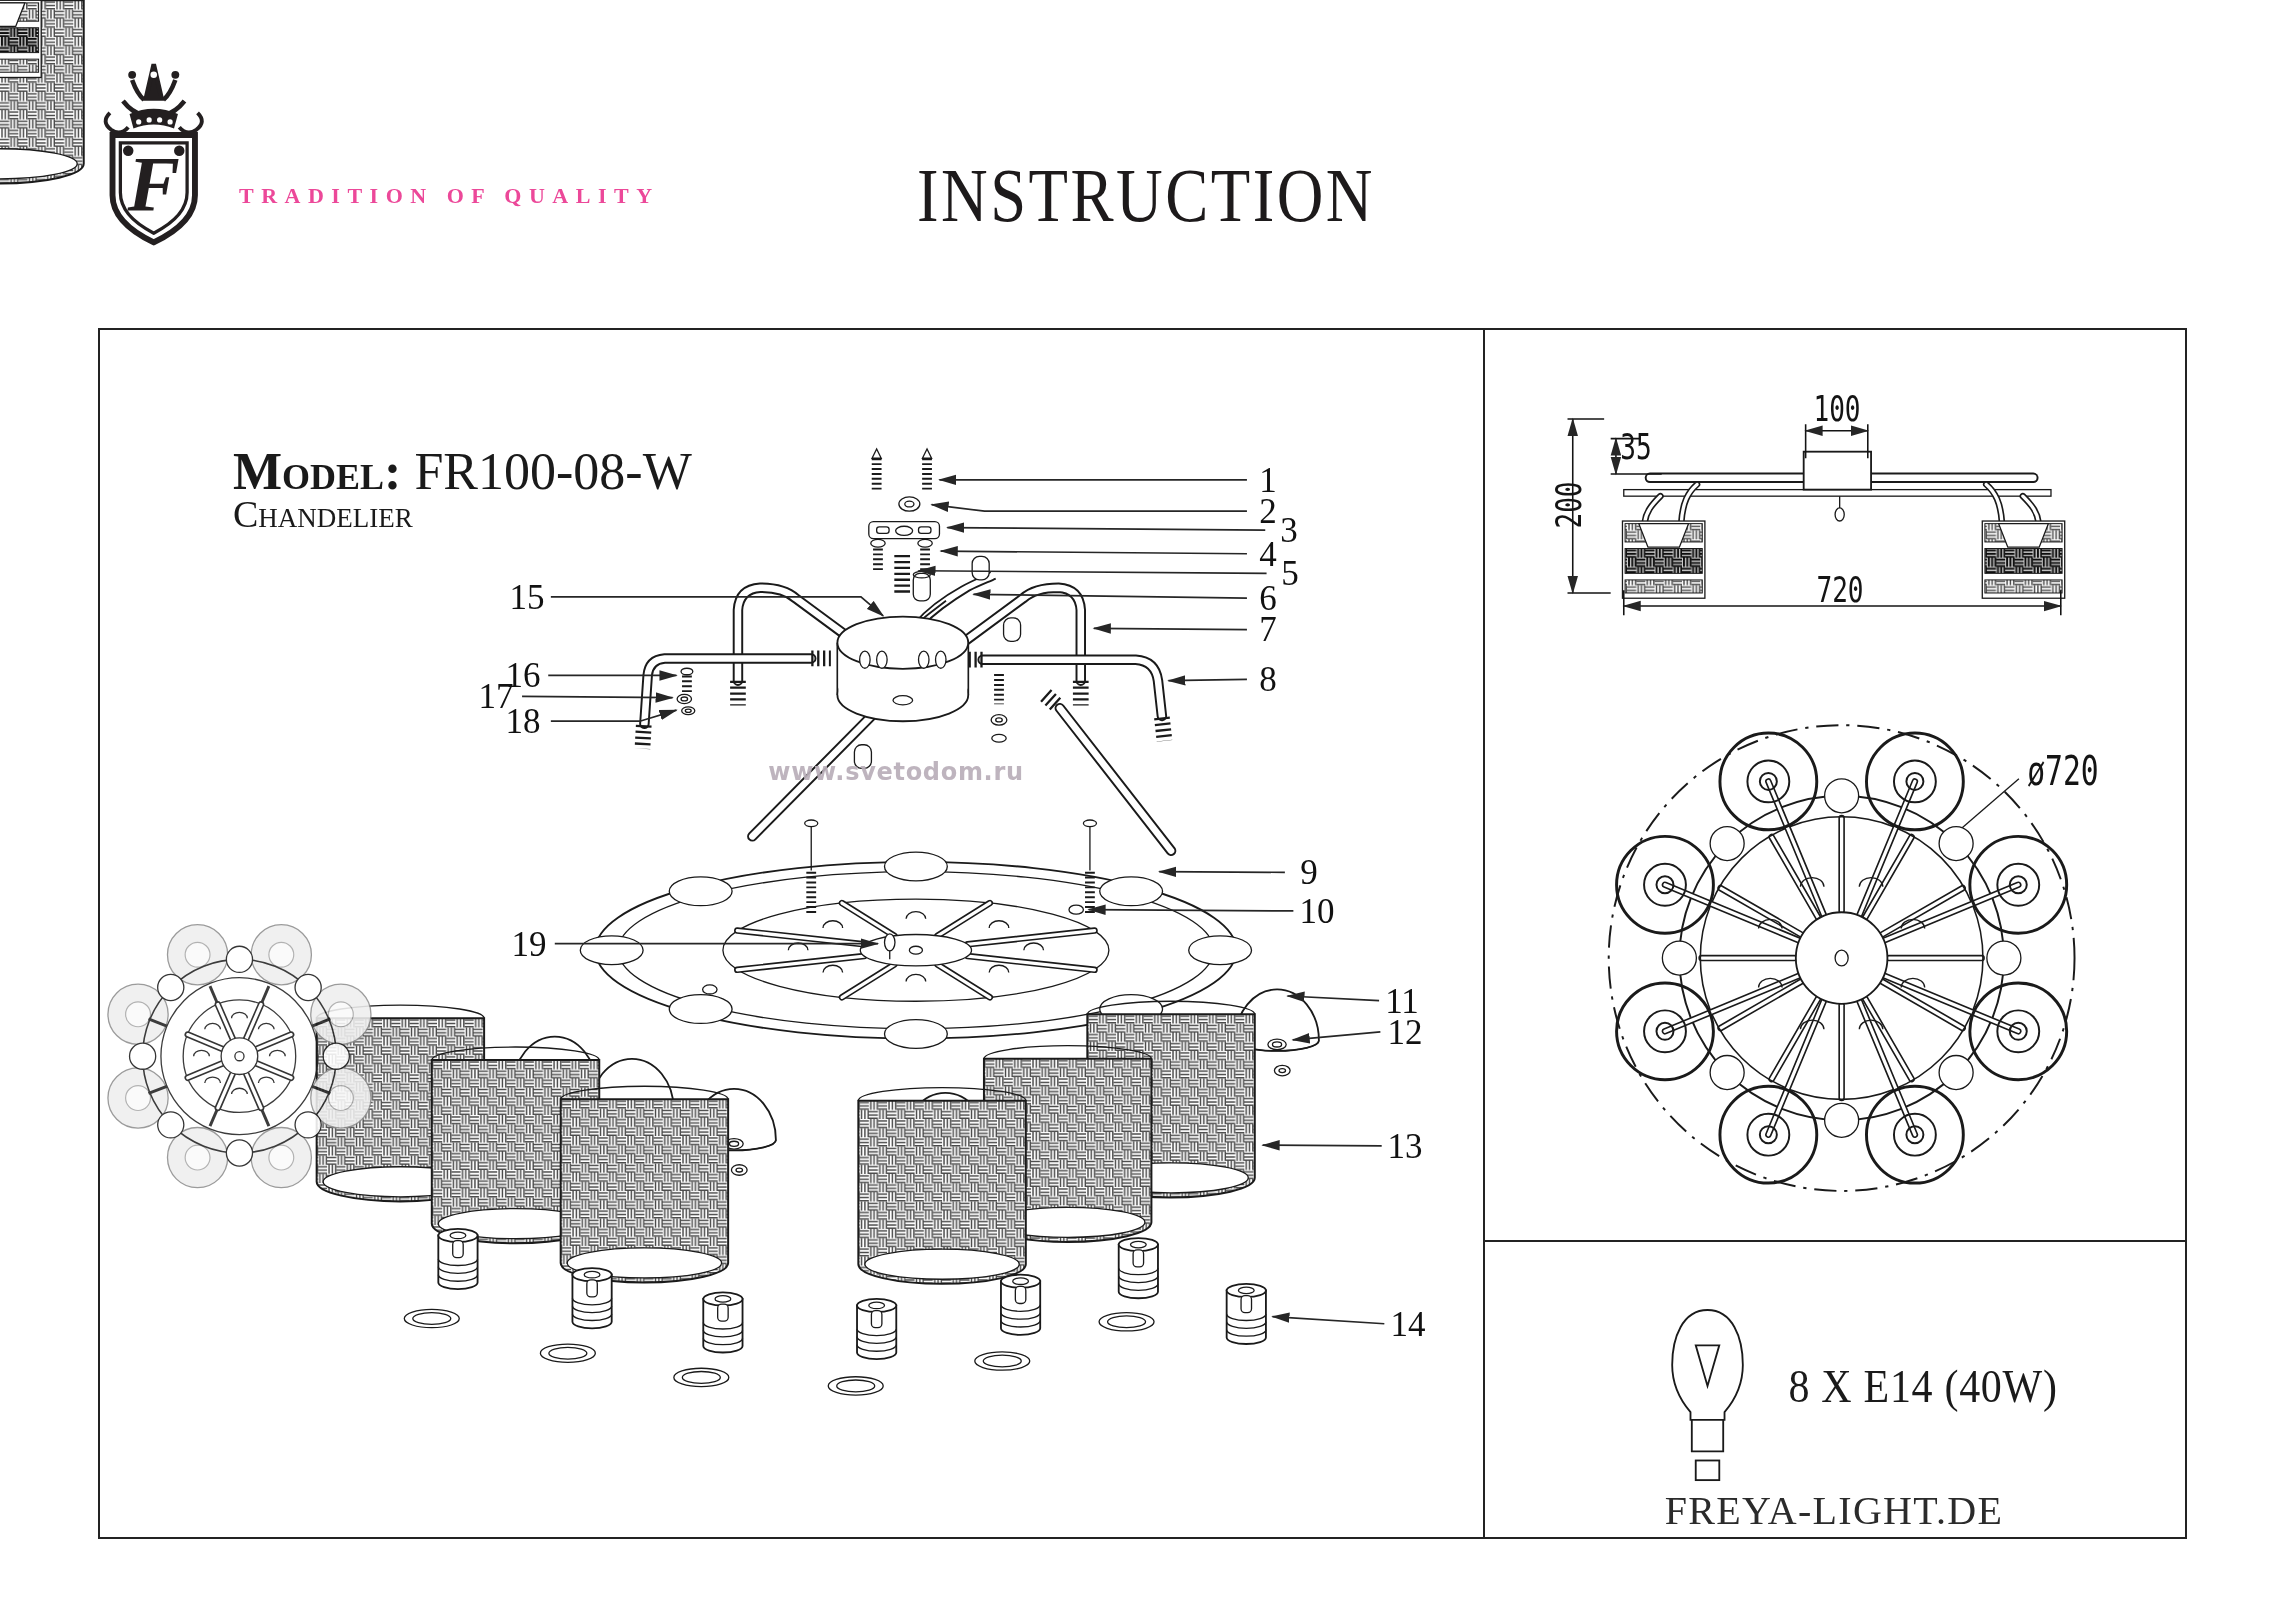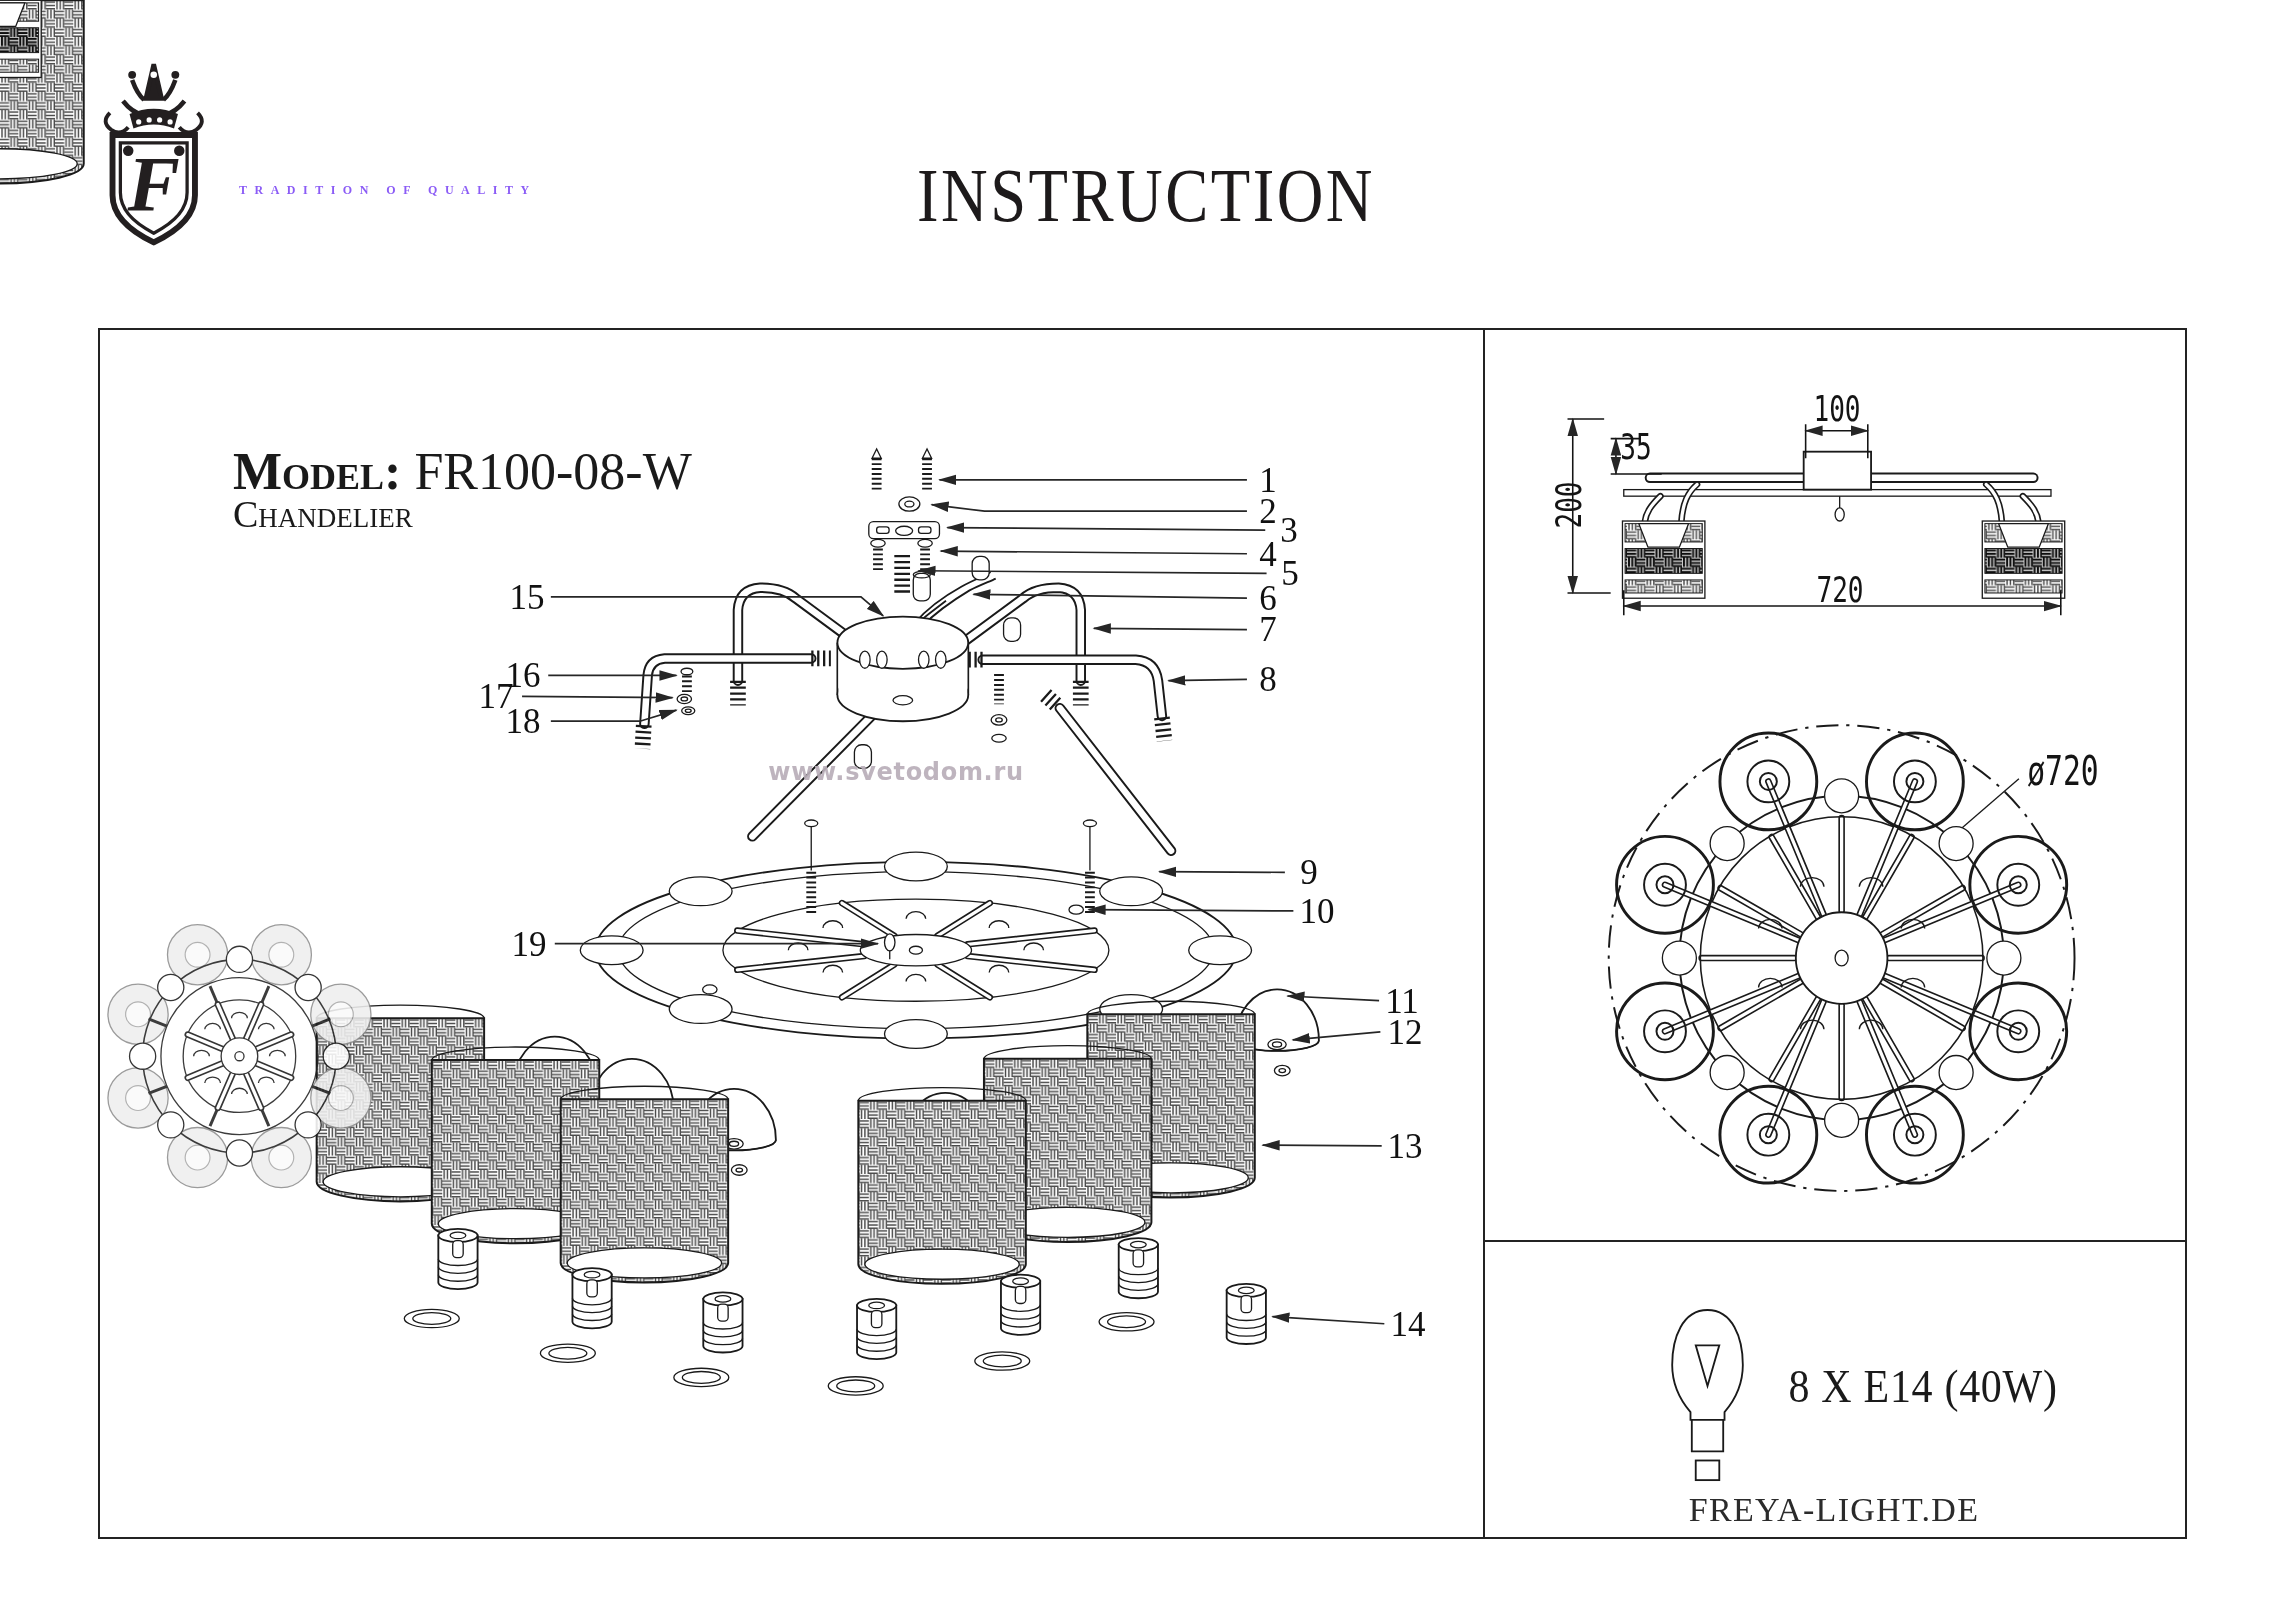--- a/index.html
+++ b/index.html
@@ -9,21 +9,21 @@
   .ctr{transform:translate(-50%,-50%);white-space:nowrap;}
   svg{display:block;}
 
   
   .box-frame{left:98px;top:328px;width:2089px;height:1211px;border:2px solid #232323;box-sizing:border-box;}
   .divider-v{left:1483px;top:328px;width:2px;height:1211px;background:#232323;}
   .divider-h{left:1485px;top:1240px;width:700px;height:2px;background:#232323;}
 
   
   .brand{left:237px;top:105px;font-size:63px;font-weight:700;letter-spacing:17px;color:#231f20;}
-  .tagline{left:239px;top:183px;font-size:12px;font-weight:600;letter-spacing:7.5px;color:#8b5cf6;}
+  .tagline{left:239px;top:183px;font-size:22px;font-weight:600;letter-spacing:7.5px;color:#ec4899;}
   .title{left:1146px;top:196px;font-size:68px;letter-spacing:2.6px;color:#1d1a1b;transform:translate(-50%,-50%) scale(.95,1.12);}
 
   
   .model-line{left:233px;top:442px;font-size:52px;font-variant:small-caps;}
   .model-line b{font-weight:700;}
   .product-type{left:233px;top:492px;font-size:38px;font-variant:small-caps;}
 
   
   .watermark{left:896px;top:772px;font-family:"DejaVu Sans",sans-serif;font-size:24px;font-weight:700;
              color:rgba(184,174,184,.92);letter-spacing:0.7px;}
@@ -32,21 +32,21 @@
   .callout{position:absolute;transform:translate(-50%,-50%);font-size:35px;color:#111;line-height:1;}
 
   
   .dim-label{position:absolute;font-family:"DejaVu Sans Mono",monospace;font-size:29px;color:#141414;
              transform:translate(-50%,-50%) scale(.9,1.25);}
   .dim-label.rot{transform:translate(-50%,-50%) rotate(-90deg) scale(.9,1.25);}
   .dim-diam{font-size:33px;}
 
   
   .spec-lamps{left:1923px;top:1387px;font-size:42px;letter-spacing:0.7px;transform:translate(-50%,-50%) scale(1,1.08);}
-  .spec-site{left:1834px;top:1510px;font-size:34px;letter-spacing:1.3px;color:#2b2b2b;}
+  .spec-site{left:1834px;top:1510px;font-size:40px;letter-spacing:1.3px;color:#2b2b2b;}
 </style>
 </head>
 <body>
 
 <div class="page">
 
   <svg class="abs" style="left:0;top:0" width="2295" height="1623" viewBox="0 0 3508 2480">
     <defs>
       <marker id="arr" markerUnits="userSpaceOnUse" markerWidth="30" markerHeight="18" refX="26" refY="9" orient="auto">
         <path d="M0,1 L28,9 L0,17 Z" fill="#262626"></path>

